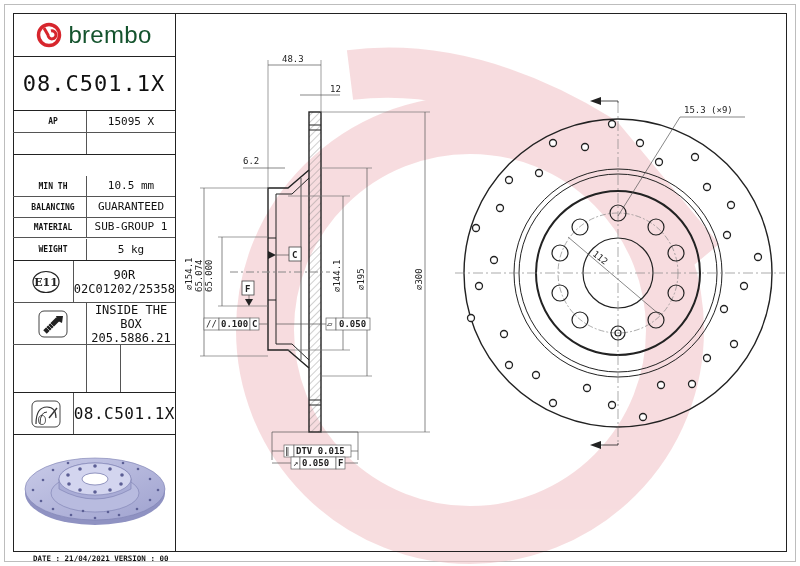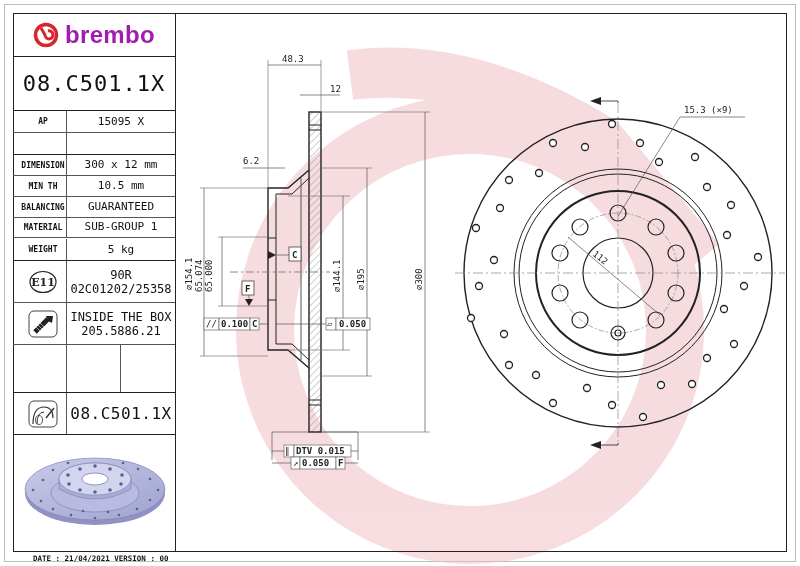--- a/index.html
+++ b/index.html
@@ -2,24 +2,24 @@
 <html><head>
 <meta charset="utf-8">
 <style>
   html, body { margin:0; padding:0; background:#ffffff; }
   body { width:800px; height:566px; position:relative; overflow:hidden; font-family:"DejaVu Sans", sans-serif; color:#111; }
   .sheet-outer { position:absolute; left:4px; top:4px; width:792px; height:558px; border:1px solid #bdbdbd; box-sizing:border-box; }
   .frame { position:absolute; left:13px; top:13px; width:774px; height:539px; border:1.5px solid #222; box-sizing:border-box; }
   .titleblock { position:absolute; left:13px; top:13px; width:163px; height:539px; border-right:1.5px solid #222; box-sizing:border-box; }
   .tb-row { position:absolute; left:0; width:162px; border-bottom:1px solid #555; box-sizing:border-box; display:flex; align-items:center; }
   .tb-row.thick { border-bottom:1.5px solid #222; }
-  .cell-l { width:54px; height:100%; border-right:1px solid #555; display:flex; align-items:center; justify-content:center; font-family:"DejaVu Sans Mono", monospace; font-weight:bold; font-size:8px; box-sizing:border-box;padding-left:7px; }
+  .cell-l { width:74px; height:100%; border-right:1px solid #555; display:flex; align-items:center; justify-content:center; font-family:"DejaVu Sans Mono", monospace; font-weight:bold; font-size:8px; box-sizing:border-box;padding-left:7px; }
   .cell-r { flex:1; height:100%; display:flex; align-items:center; justify-content:center; font-family:"DejaVu Sans Mono", monospace; font-size:11px; text-align:center; line-height:14px; box-sizing:border-box; }
   .logo-row { height:40px; top:0; justify-content:center; }
-  .logo-word { font-family:"Liberation Sans", sans-serif; font-weight:bold; font-size:24px; color:#a21caf; letter-spacing:0.3px; margin-left:6px; }
+  .logo-word { font-family:"Liberation Sans", sans-serif; font-weight:normal; font-size:24px; color:#14532d; letter-spacing:0.3px; margin-left:6px; }
   .partno { font-family:"DejaVu Sans Mono", monospace; font-size:22px; letter-spacing:1px; }
   .partno-small { font-family:"DejaVu Sans Mono", monospace; font-size:16px; letter-spacing:0.5px; }
   .date-line { position:absolute; left:25px; top:554px; font-family:"DejaVu Sans Mono", monospace; font-weight:bold; font-size:7.5px; white-space:pre;margin-left:8px; }
   .drawing { position:absolute; left:0; top:0; width:800px; height:566px; }
   .dim { font-family:"DejaVu Sans Mono", monospace; font-size:9px; fill:#222; }
   .dim-b { font-family:"DejaVu Sans Mono", monospace; font-size:9px; font-weight:bold; fill:#222; }
 </style>
 </head>
 <body>
 
@@ -224,24 +224,20 @@
   <div class="tb-row thick" style="top:44px;height:54px;justify-content:center;">
     <span class="partno">08.C501.1X</span>
   </div>
   <div class="tb-row" style="top:98px;height:22px;">
     <div class="cell-l">AP</div>
     <div class="cell-r">15095 X</div>
   </div>
   <div class="tb-row thick" style="top:120px;height:22px;">
     <div class="cell-l"></div>
     <div class="cell-r"></div>
-  </div>
-  <div class="tb-row" style="top:142px;height:21px;">
-    <div class="cell-l">DIMENSION</div>
-    <div class="cell-r">300 x 12 mm</div>
   </div>
   <div class="tb-row" style="top:163px;height:21px;">
     <div class="cell-l">MIN TH</div>
     <div class="cell-r">10.5 mm</div>
   </div>
   <div class="tb-row" style="top:184px;height:21px;">
     <div class="cell-l">BALANCING</div>
     <div class="cell-r">GUARANTEED</div>
   </div>
   <div class="tb-row" style="top:204px;height:21px;">

